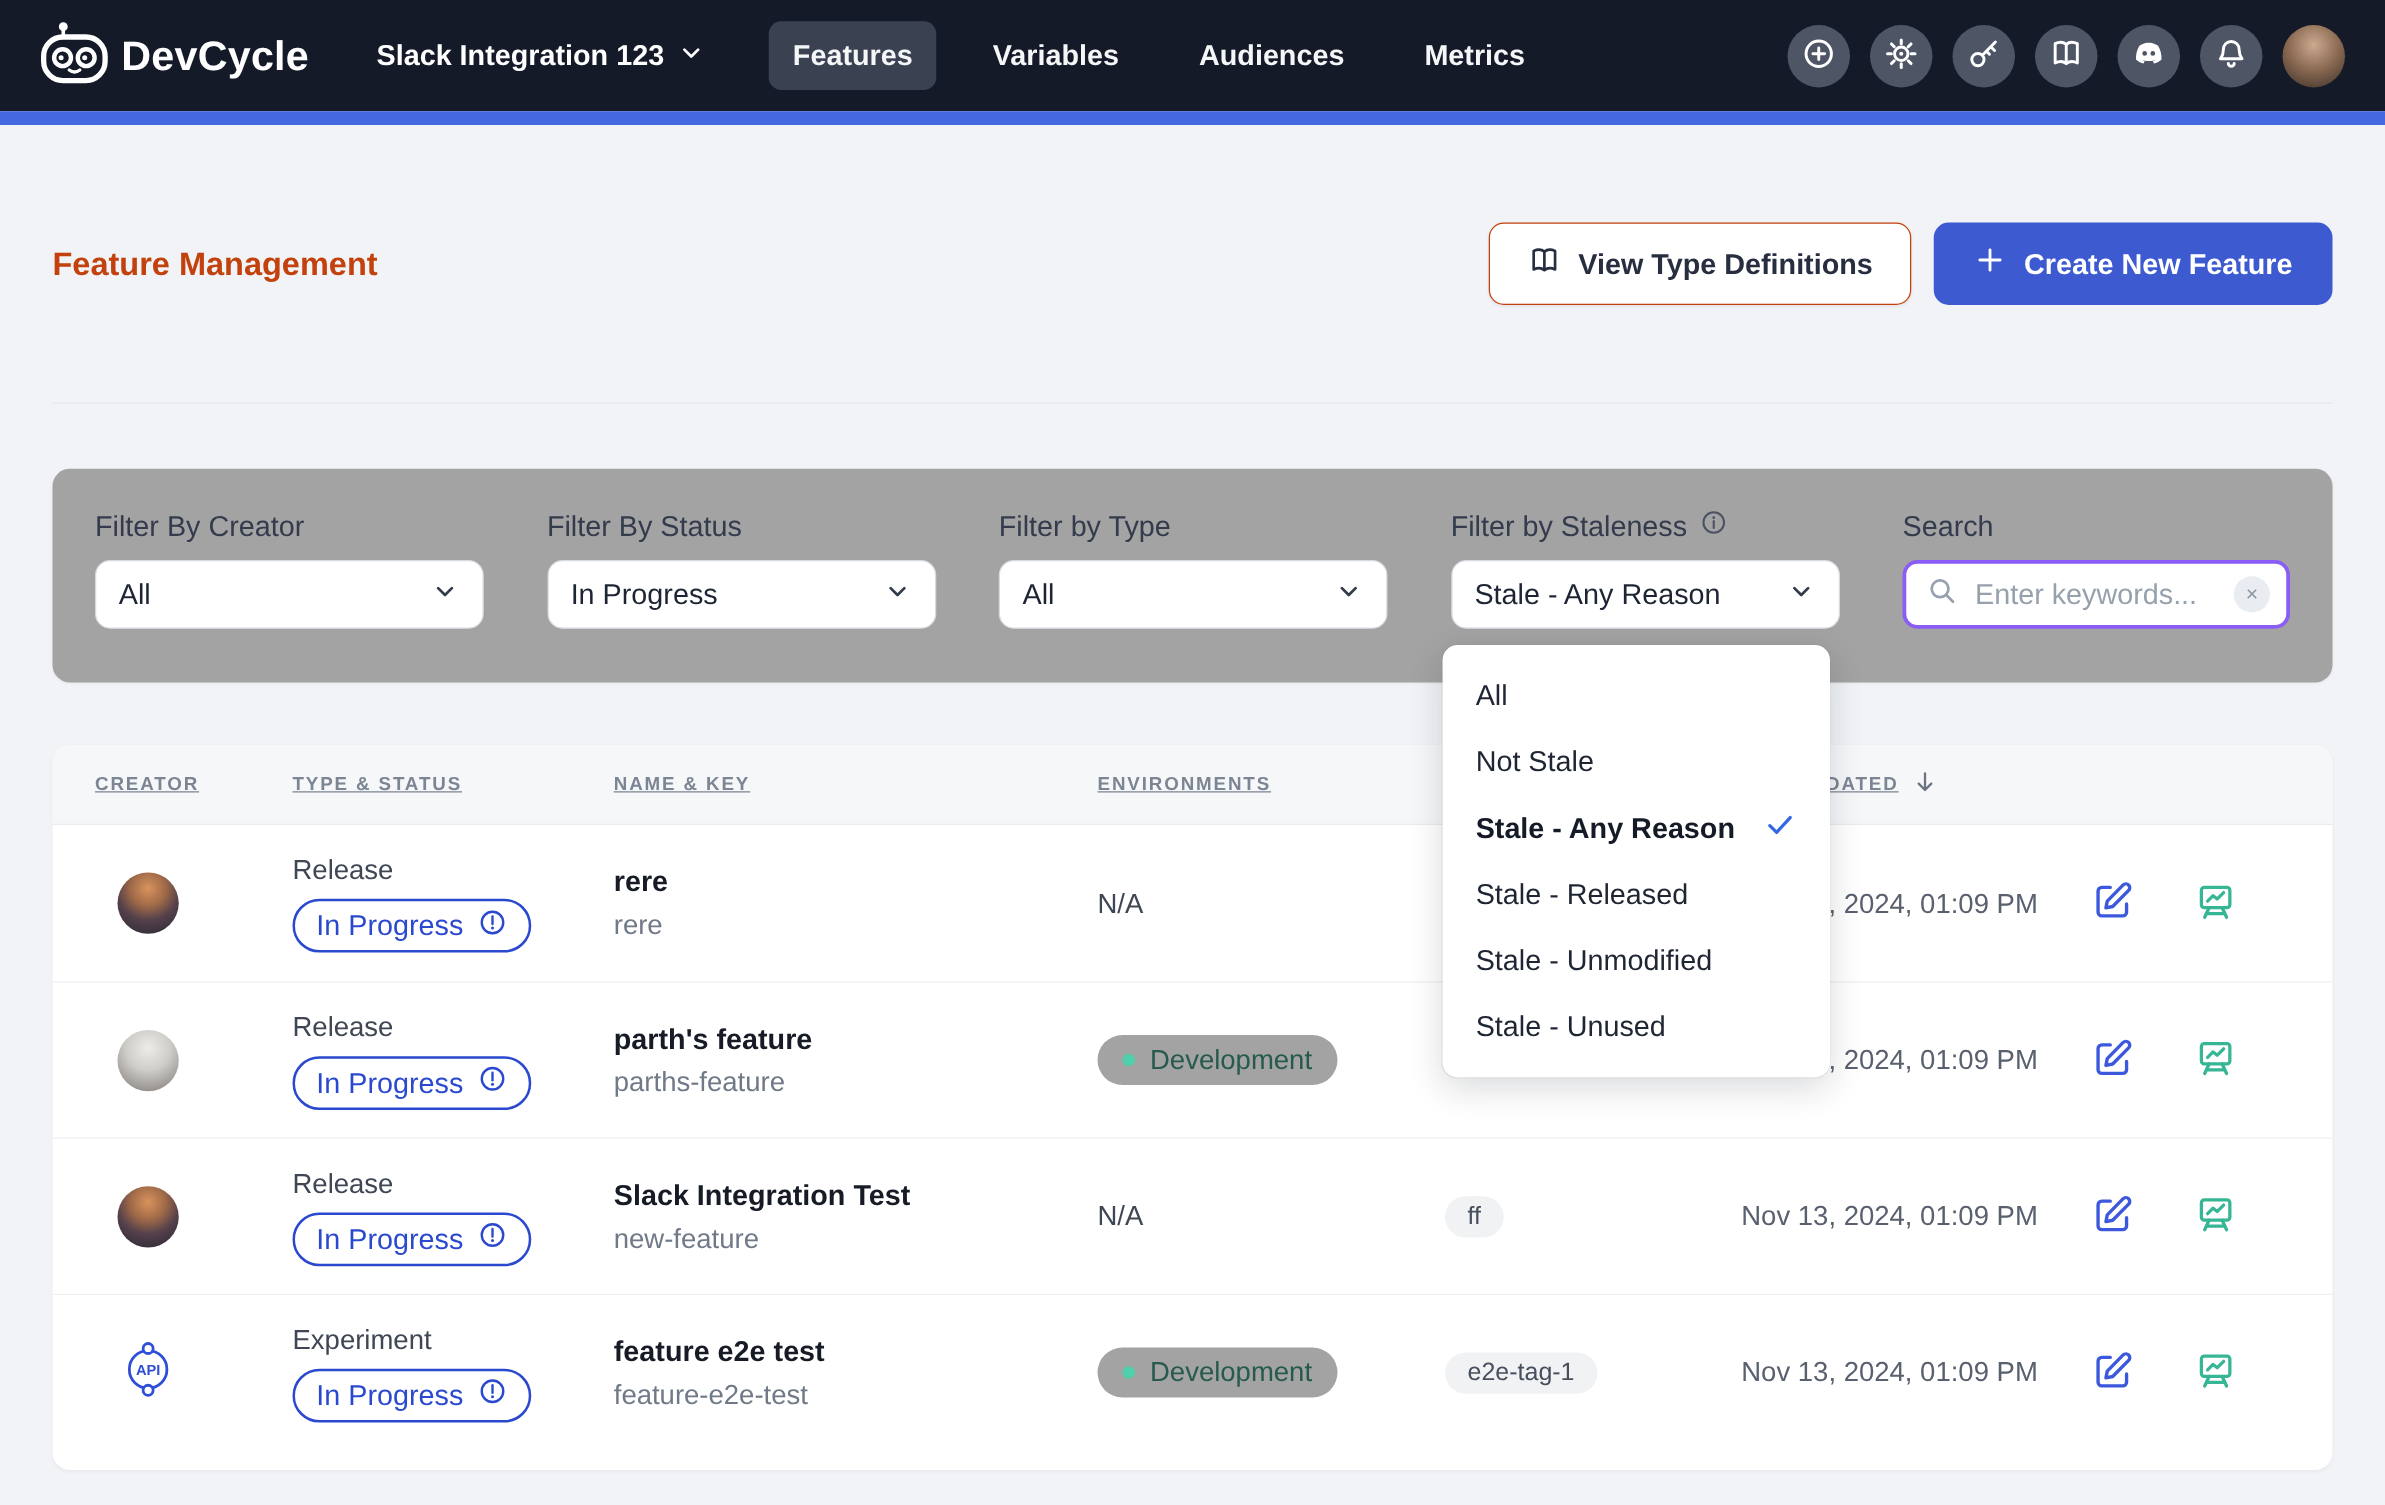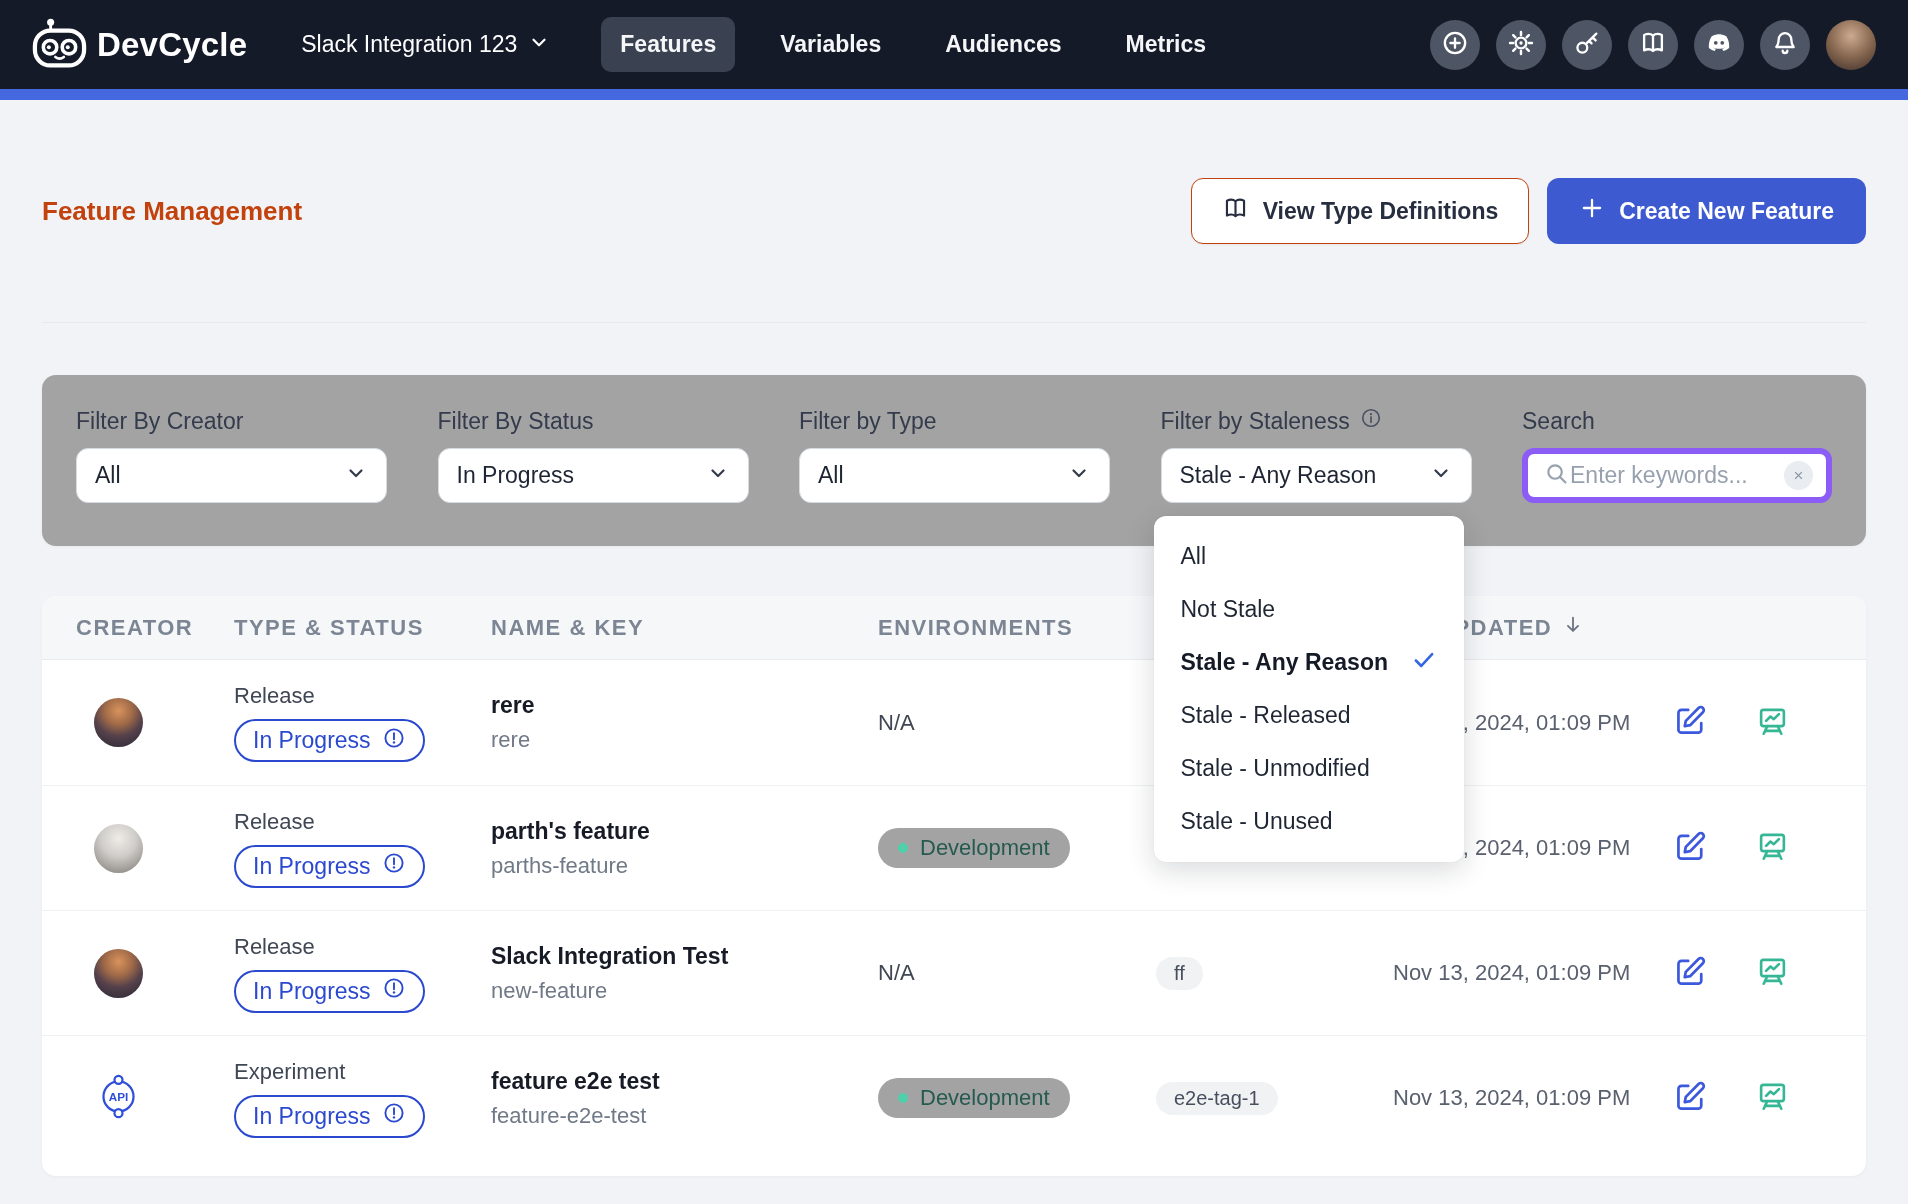--- a/index.html
+++ b/index.html
@@ -12,21 +12,21 @@
   }
   
   .nav {
     height:89px; background:#151a29;
     display:flex; align-items:center; padding:0 32px;
   }
   .brand { display:flex; align-items:center; gap:10px; cursor:pointer; }
   .brand-name { color:#ffffff; font-size:33px; font-weight:700; letter-spacing:.2px; }
   .project {
     margin-left:54px; background:none; border:none; color:#ffffff;
-    font-size:23px; font-weight:400; display:flex; align-items:center; gap:11px; cursor:pointer;
+    font-size:23px; font-weight:700; display:flex; align-items:center; gap:11px; cursor:pointer;
     font-family:inherit;
   }
   .tabs { margin-left:51px; display:flex; gap:26px; }
   .tab {
     color:#f5f6f8; font-size:23px; font-weight:700; padding:14px 19px;
     border-radius:10px; cursor:pointer; white-space:nowrap;
   }
   .tab.active { background:#3a4252; }
   .nav-right { margin-left:auto; display:flex; align-items:center; gap:16px; }
   .icon-btn {
@@ -57,22 +57,22 @@
   }
   .filter-group { width:311px; position:relative; }
   .filter-group.search-group { width:310px; }
   .filter-label { font-size:23px; color:#333b4c; display:flex; align-items:center; gap:10px; height:28px; }
   .select {
     margin-top:13px; height:55px; border:1px solid #d6dbe2; border-radius:12px; background:#fff;
     display:flex; align-items:center; justify-content:space-between; padding:0 18px;
     font-size:23px; color:#1d2433; cursor:pointer;
   }
   .searchbox {
-    margin-top:13px; height:55px; border:6px solid #8b5cf6; border-radius:12px; background:#fff;
-    display:flex; align-items:center; padding:0 13px 0 16px;
+    margin-top:13px; height:55px; border:3px solid #8b5cf6; border-radius:12px; background:#fff;
+    display:flex; align-items:center; gap:13px; padding:0 13px 0 16px;
   }
   .searchbox input { border:none; outline:none; flex:1; min-width:0; font-size:23px; color:#1d2433; font-family:inherit; }
   .searchbox input::placeholder { color:#97a1ae; }
   .clear-btn {
     width:29px; height:29px; border-radius:50%; background:#e9ecf0; border:none; cursor:pointer;
     color:#8d97a5; font-size:17px; line-height:1; display:flex; align-items:center; justify-content:center; flex:0 0 auto;
   }
   
   .menu {
     position:absolute; top:calc(100% + 13px); left:-7px; width:310px; background:#ffffff;
@@ -87,21 +87,21 @@
 
   
   .table-card {
     margin-top:50px; background:#ffffff; border-radius:14px; overflow:hidden;
     position:relative; z-index:1; padding-bottom:16px; box-shadow:0 1px 3px rgba(16,24,40,.04);
   }
   .thead {
     display:flex; align-items:center; height:64px; background:#f6f7f9;
     border-bottom:1px solid #e9ebef; padding-left:34px;
   }
-  .th { font-size:22px; font-weight:700; letter-spacing:1.5px; color:#7b8593; text-transform:uppercase; display:flex; align-items:center; gap:10px; }
+  .th { font-size:15px; font-weight:700; letter-spacing:1.5px; color:#7b8593; text-transform:uppercase; display:flex; align-items:center; gap:10px;text-decoration:underline; }
   .trow { display:flex; align-items:center; height:125px; padding-left:34px; }
   .trow + .trow { border-top:1px solid #eef0f2; }
   .col-creator { width:158px; }
   .col-type    { width:257px; }
   .col-name    { width:387px; }
   .col-env     { width:278px; }
   .col-tags    { width:237px; }
   .col-updated { width:250px; }
   .col-actions { flex:1; display:flex; align-items:center; gap:47px; padding-left:29px; }
   .th.col-updated { padding-left:44px; }

